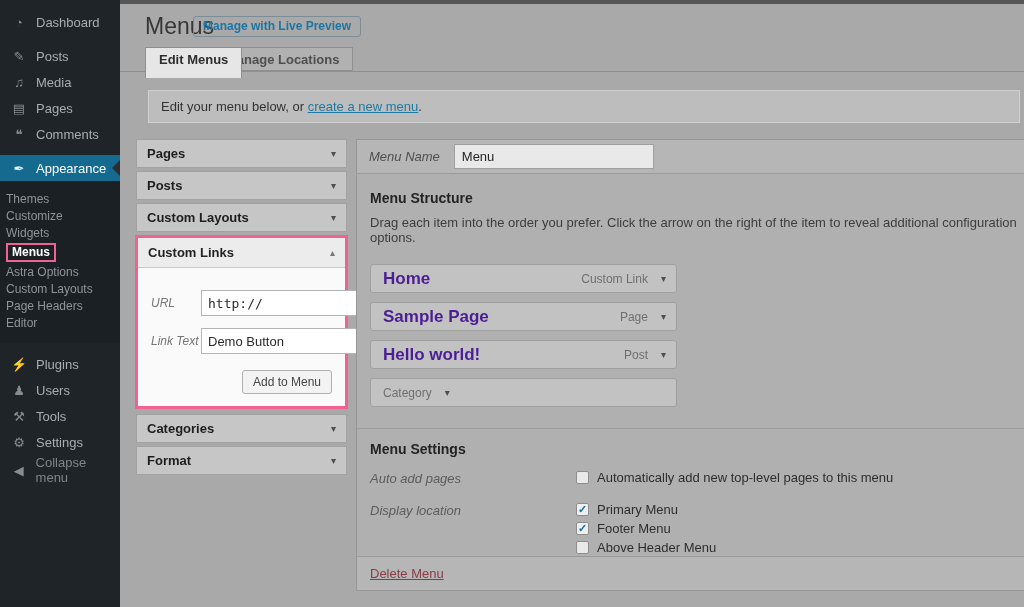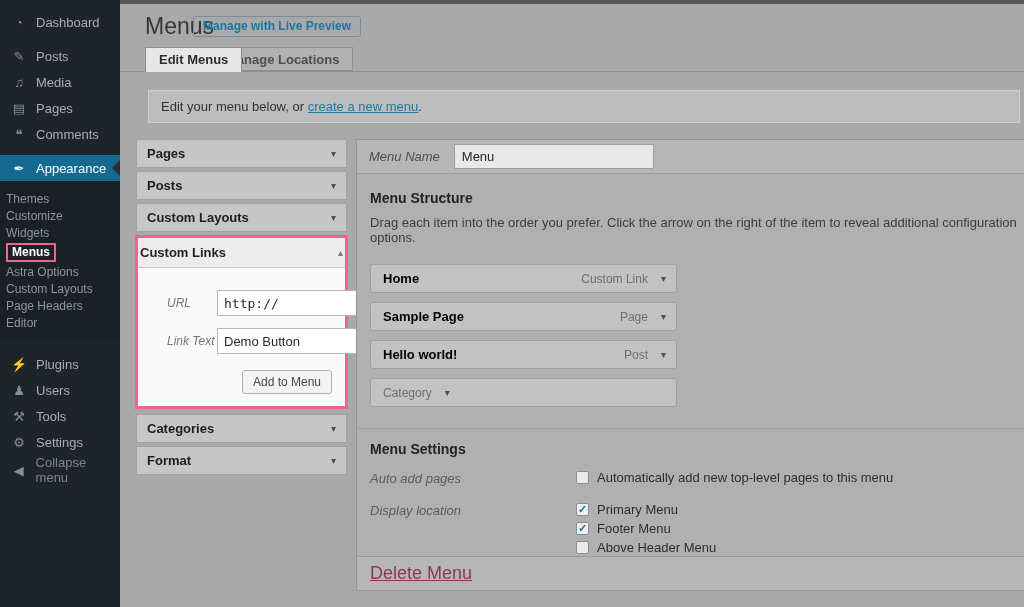--- a/index.html
+++ b/index.html
@@ -26,38 +26,38 @@
 
   
   .topstrip { position:absolute; left:120px; top:0; width:904px; height:4px; background:#565656; }
   .page-title { position:absolute; left:145px; top:13px; font-size:23px; font-weight:400; color:#373737; }
   .live-preview { position:absolute; left:193px; top:16px; height:21px; line-height:19px; padding:0 9px;
                   border:1px solid #7b8d99; border-radius:3px; font-size:12px; font-weight:bold;
                   color:#1b76a4; background:transparent; cursor:pointer; }
   .tabline { position:absolute; left:120px; top:71px; width:904px; height:1px; background:#8f8f8f; }
   .tab { position:absolute; top:47px; height:24px; line-height:23px; padding:0 13px; font-size:13px;
          font-weight:bold; border:1px solid #8f8f8f; cursor:pointer; }
-  .tab.active { left:145px; height:25px; background:#e6e6e6; color:#2d2d2d; border-bottom:none; z-index:2; }
+  .tab.active { left:145px; height:31px; background:#e6e6e6; color:#2d2d2d; border-bottom:none; z-index:2; }
   .tab.inactive { left:212px; background:#b1b1b1; color:#4f4f4f; }
   .notice { position:absolute; left:148px; top:90px; width:872px; height:33px; background:#bdbdbd;
             border:1px solid #cfcfcf; font-size:13px; color:#333333; line-height:31px; padding:0 12px; }
   .notice a { color:#1d7aa5; cursor:pointer; text-decoration:underline; }
 
   
   .leftcol { position:absolute; left:136px; top:139px; width:211px; }
   .acc { height:29px; background:#c6c6c6; border:1px solid #a2a2a2; margin-bottom:3px;
          display:flex; align-items:center; justify-content:space-between; padding:0 10px; cursor:pointer; }
   .acc .t { font-size:13px; font-weight:bold; color:#1d1d1d; }
   .acc .c { font-size:10px; color:#4e4e4e; }
   .hl-wrap { width:213px; margin-left:-1px; border:3px solid #f06292; margin-bottom:5px; background:#fafafa; }
   .hl-head { height:30px; background:#ececec; border-bottom:1px solid #c9c9c9; display:flex;
-             align-items:center; justify-content:space-between; padding:0 2px; cursor:pointer; }
+             align-items:center; justify-content:space-between; padding:0 10px; cursor:pointer; }
   .hl-head .t { font-size:13px; font-weight:bold; color:#232323; }
   .hl-head .c { font-size:10px; color:#777777; }
-  .hl-body { padding:22px 13px 12px 13px;margin-left:16px; }
+  .hl-body { padding:22px 13px 12px 13px; }
   .frow { display:flex; align-items:center; margin-bottom:12px; }
   .frow label { flex:0 0 50px; font-size:12px; font-style:italic; color:#767676; }
   .frow input { flex:1; height:25px; border:1px solid #b5b5b5; background:#ffffff; padding:12px 6px;
                 font-size:13px; color:#2a2a2a; font-family:"Liberation Sans",sans-serif; }
   .frow input.mono { font-family:"DejaVu Sans Mono", monospace; font-size:13px; }
   .add-row { text-align:right; margin-top:16px; }
   .add-btn { height:24px; padding:0 10px; background:#f3f3f3; border:1px solid #b0b0b0; border-radius:3px;
              font-size:12px; color:#454545; cursor:pointer; }
 
   
@@ -67,36 +67,36 @@
                 align-items:center; padding:0 12px; }
   .panel-head label { font-size:13px; font-style:italic; color:#4f4f4f; margin-right:14px; }
   .panel-head input { width:200px; height:25px; background:#e9e9e9; border:1px solid #9f9f9f;
                       padding:0 7px; font-size:13px; color:#262626; font-family:"Liberation Sans",sans-serif; }
   .panel-body { padding:16px 13px 0 13px; }
   .sec-title { font-size:14px; font-weight:bold; color:#232323; }
   .sec-desc { font-size:13px; color:#3d3d3d; margin-top:9px; }
   .mi-list { margin-top:19px; }
   .mi { width:307px; height:29px; background:#c2c2c2; border:1px solid #a0a0a0; border-radius:3px;
         margin-bottom:9px; display:flex; align-items:center; padding:0 10px 0 12px; cursor:move; }
-  .mi .lbl { font-size:13px; font-weight:bold; color:#000000; flex:1; }
+  .mi .lbl { font-size:17px; font-weight:bold; color:#4c1d95; flex:1; }
   .mi .typ { font-size:12px; color:#6f6f6f; margin-right:13px; }
   .mi .c { font-size:10px; color:#4e4e4e; cursor:pointer; }
   .divider { height:1px; background:#9b9b9b; margin:21px -13px 0 -13px; }
   .settings-title { margin-top:12px; }
   .set-row { display:flex; margin-top:13px; }
   .set-row .slabel { flex:0 0 206px; font-size:13px; font-style:italic; color:#5c5c5c; padding-top:1px; }
   .chk-line { display:flex; align-items:center; margin-bottom:4px; }
   .chk { width:13px; height:13px; background:#e9e9e9; border:1px solid #8d8d8d; border-radius:2px;
          display:inline-flex; align-items:center; justify-content:center; font-size:11px; font-weight:bold;
          color:transparent; cursor:pointer; margin-right:8px; }
   .chk.checked { color:#1c6e9e; background:#efefef; }
   .chk-text { font-size:13px; color:#2e2e2e; }
   .panel-foot { position:absolute; left:0; right:0; bottom:0; height:34px; background:#b6b6b6;
                 border-top:1px solid #9b9b9b; display:flex; align-items:center; padding:0 13px; }
-  .panel-foot a { font-size:18px; color:#8c3b49; text-decoration:underline; cursor:pointer; }
+  .panel-foot a { font-size:13px; color:#8c3b49; text-decoration:underline; cursor:pointer; }
 </style>
 </head>
 <body>
 
 <div class="sidebar">
   <div class="side-item first">
     <span class="ico">◔</span>
     <span>Dashboard</span>
   </div>
   <div class="side-item gap">

